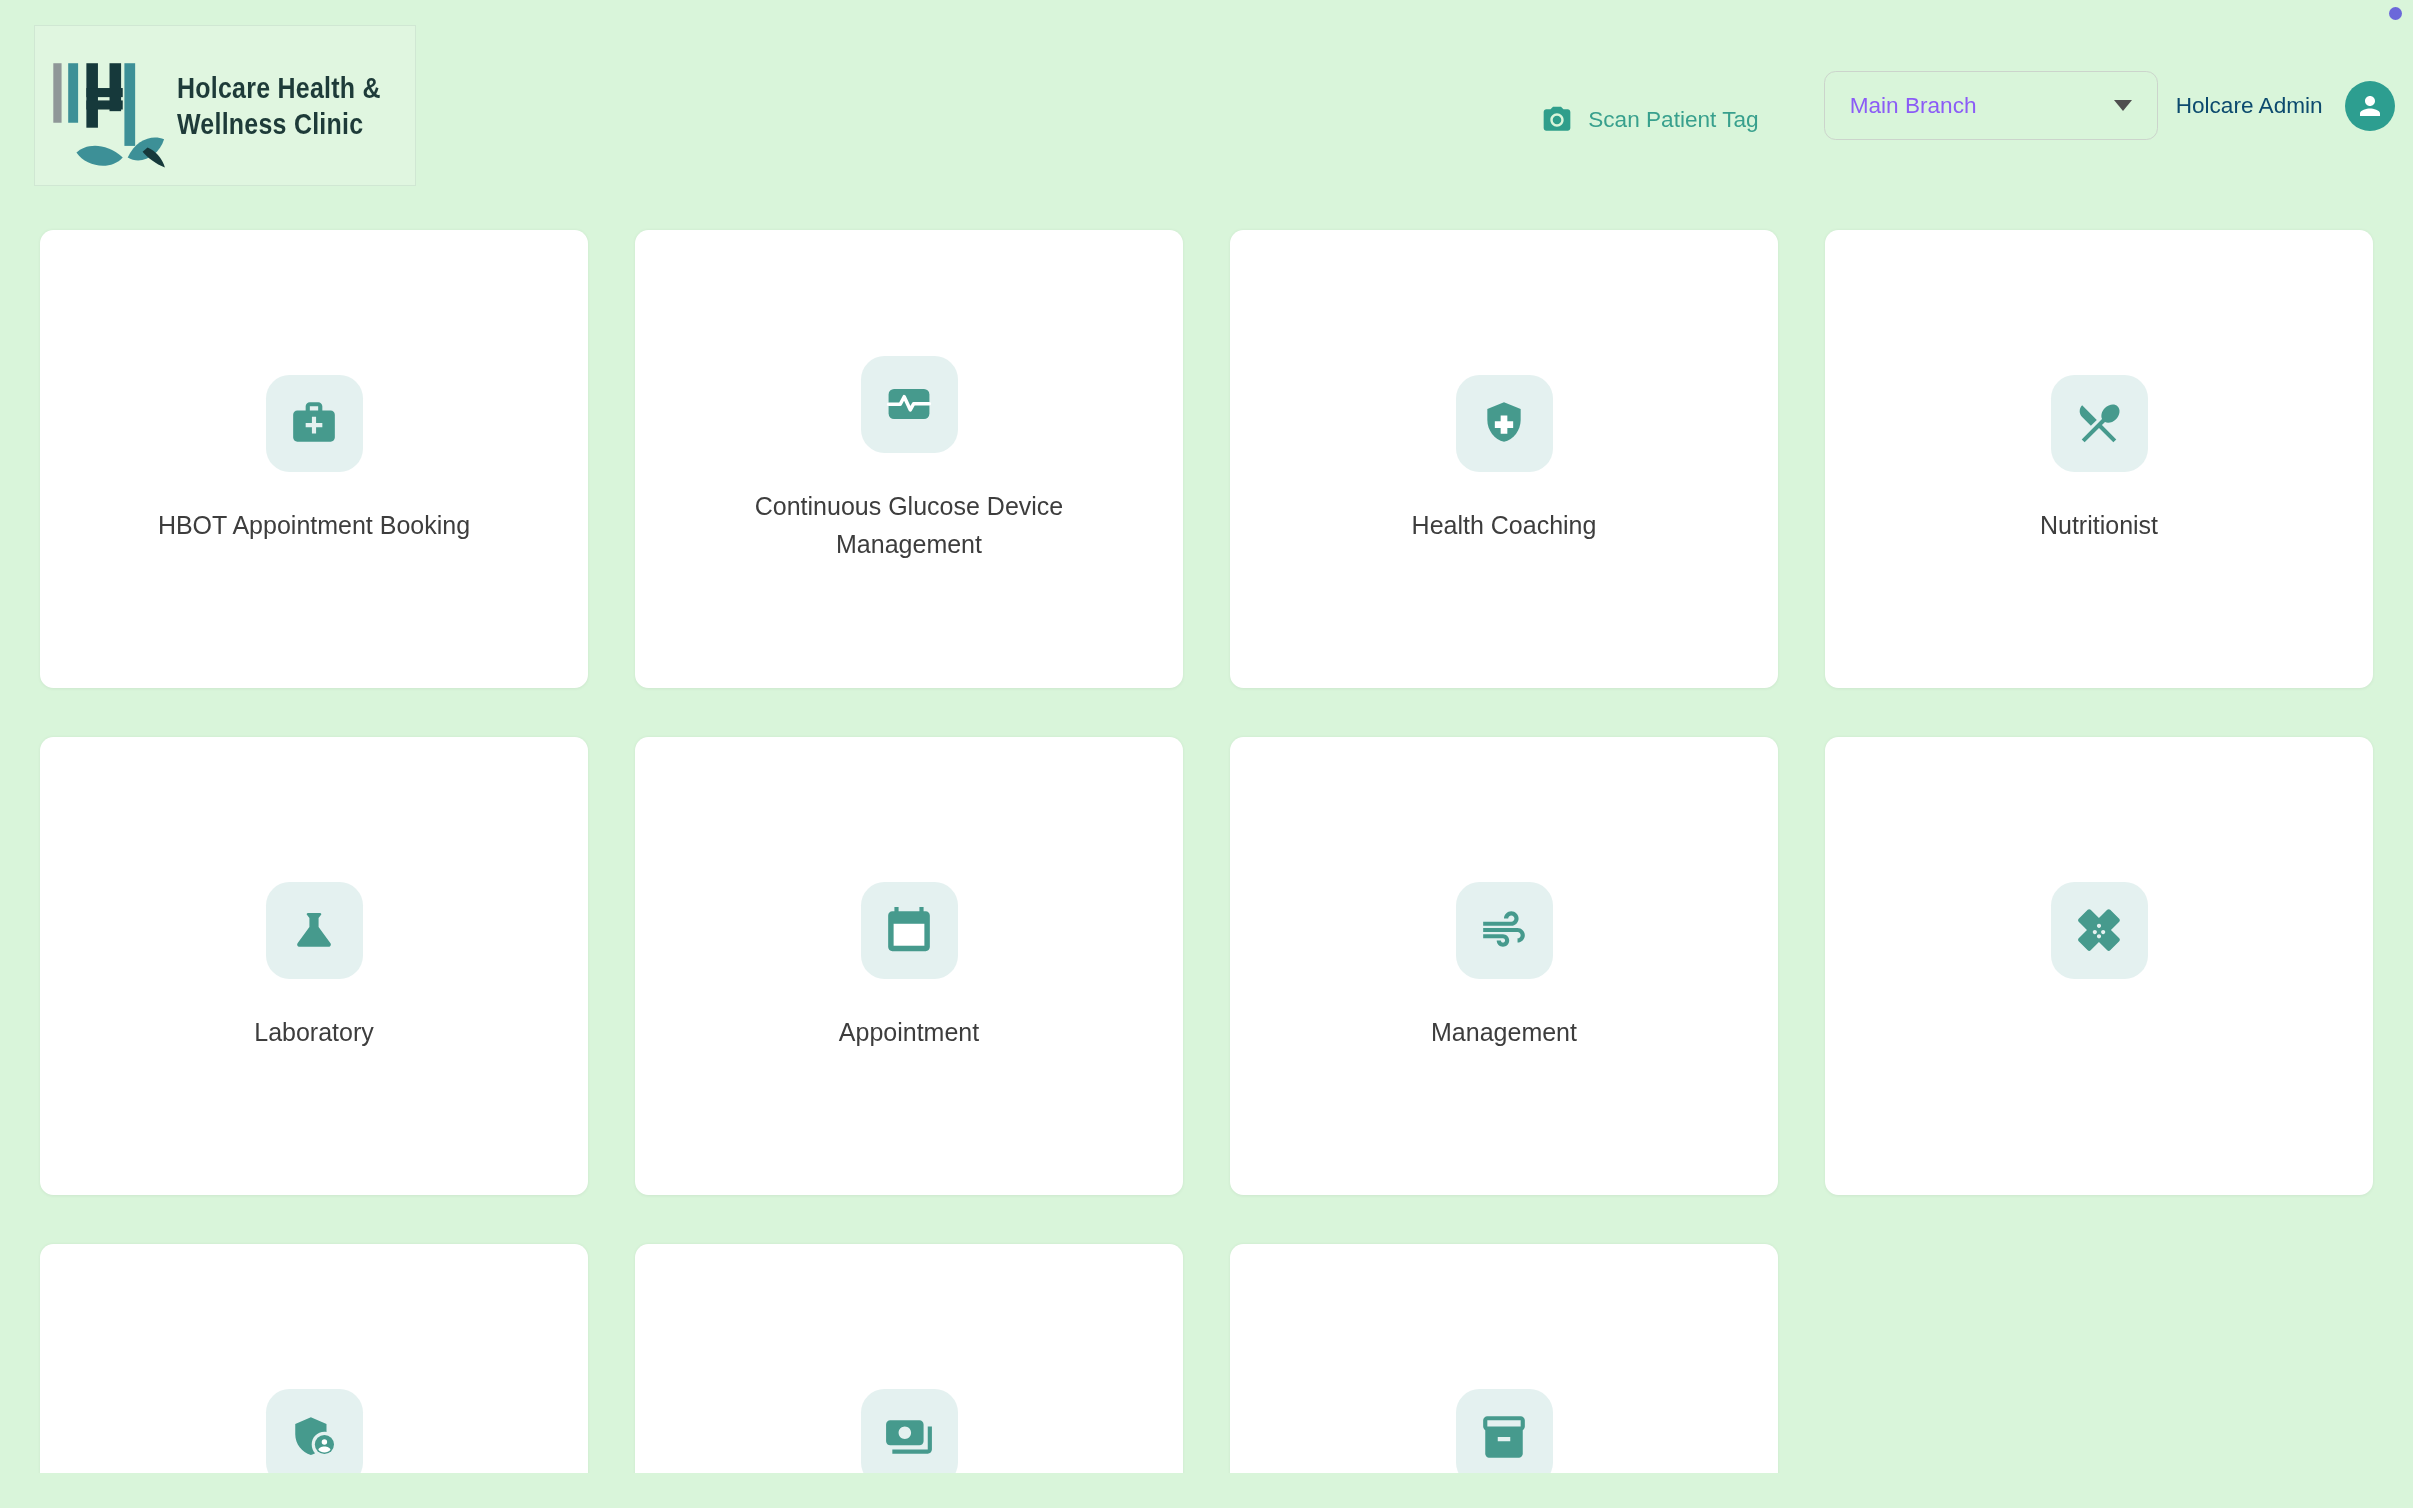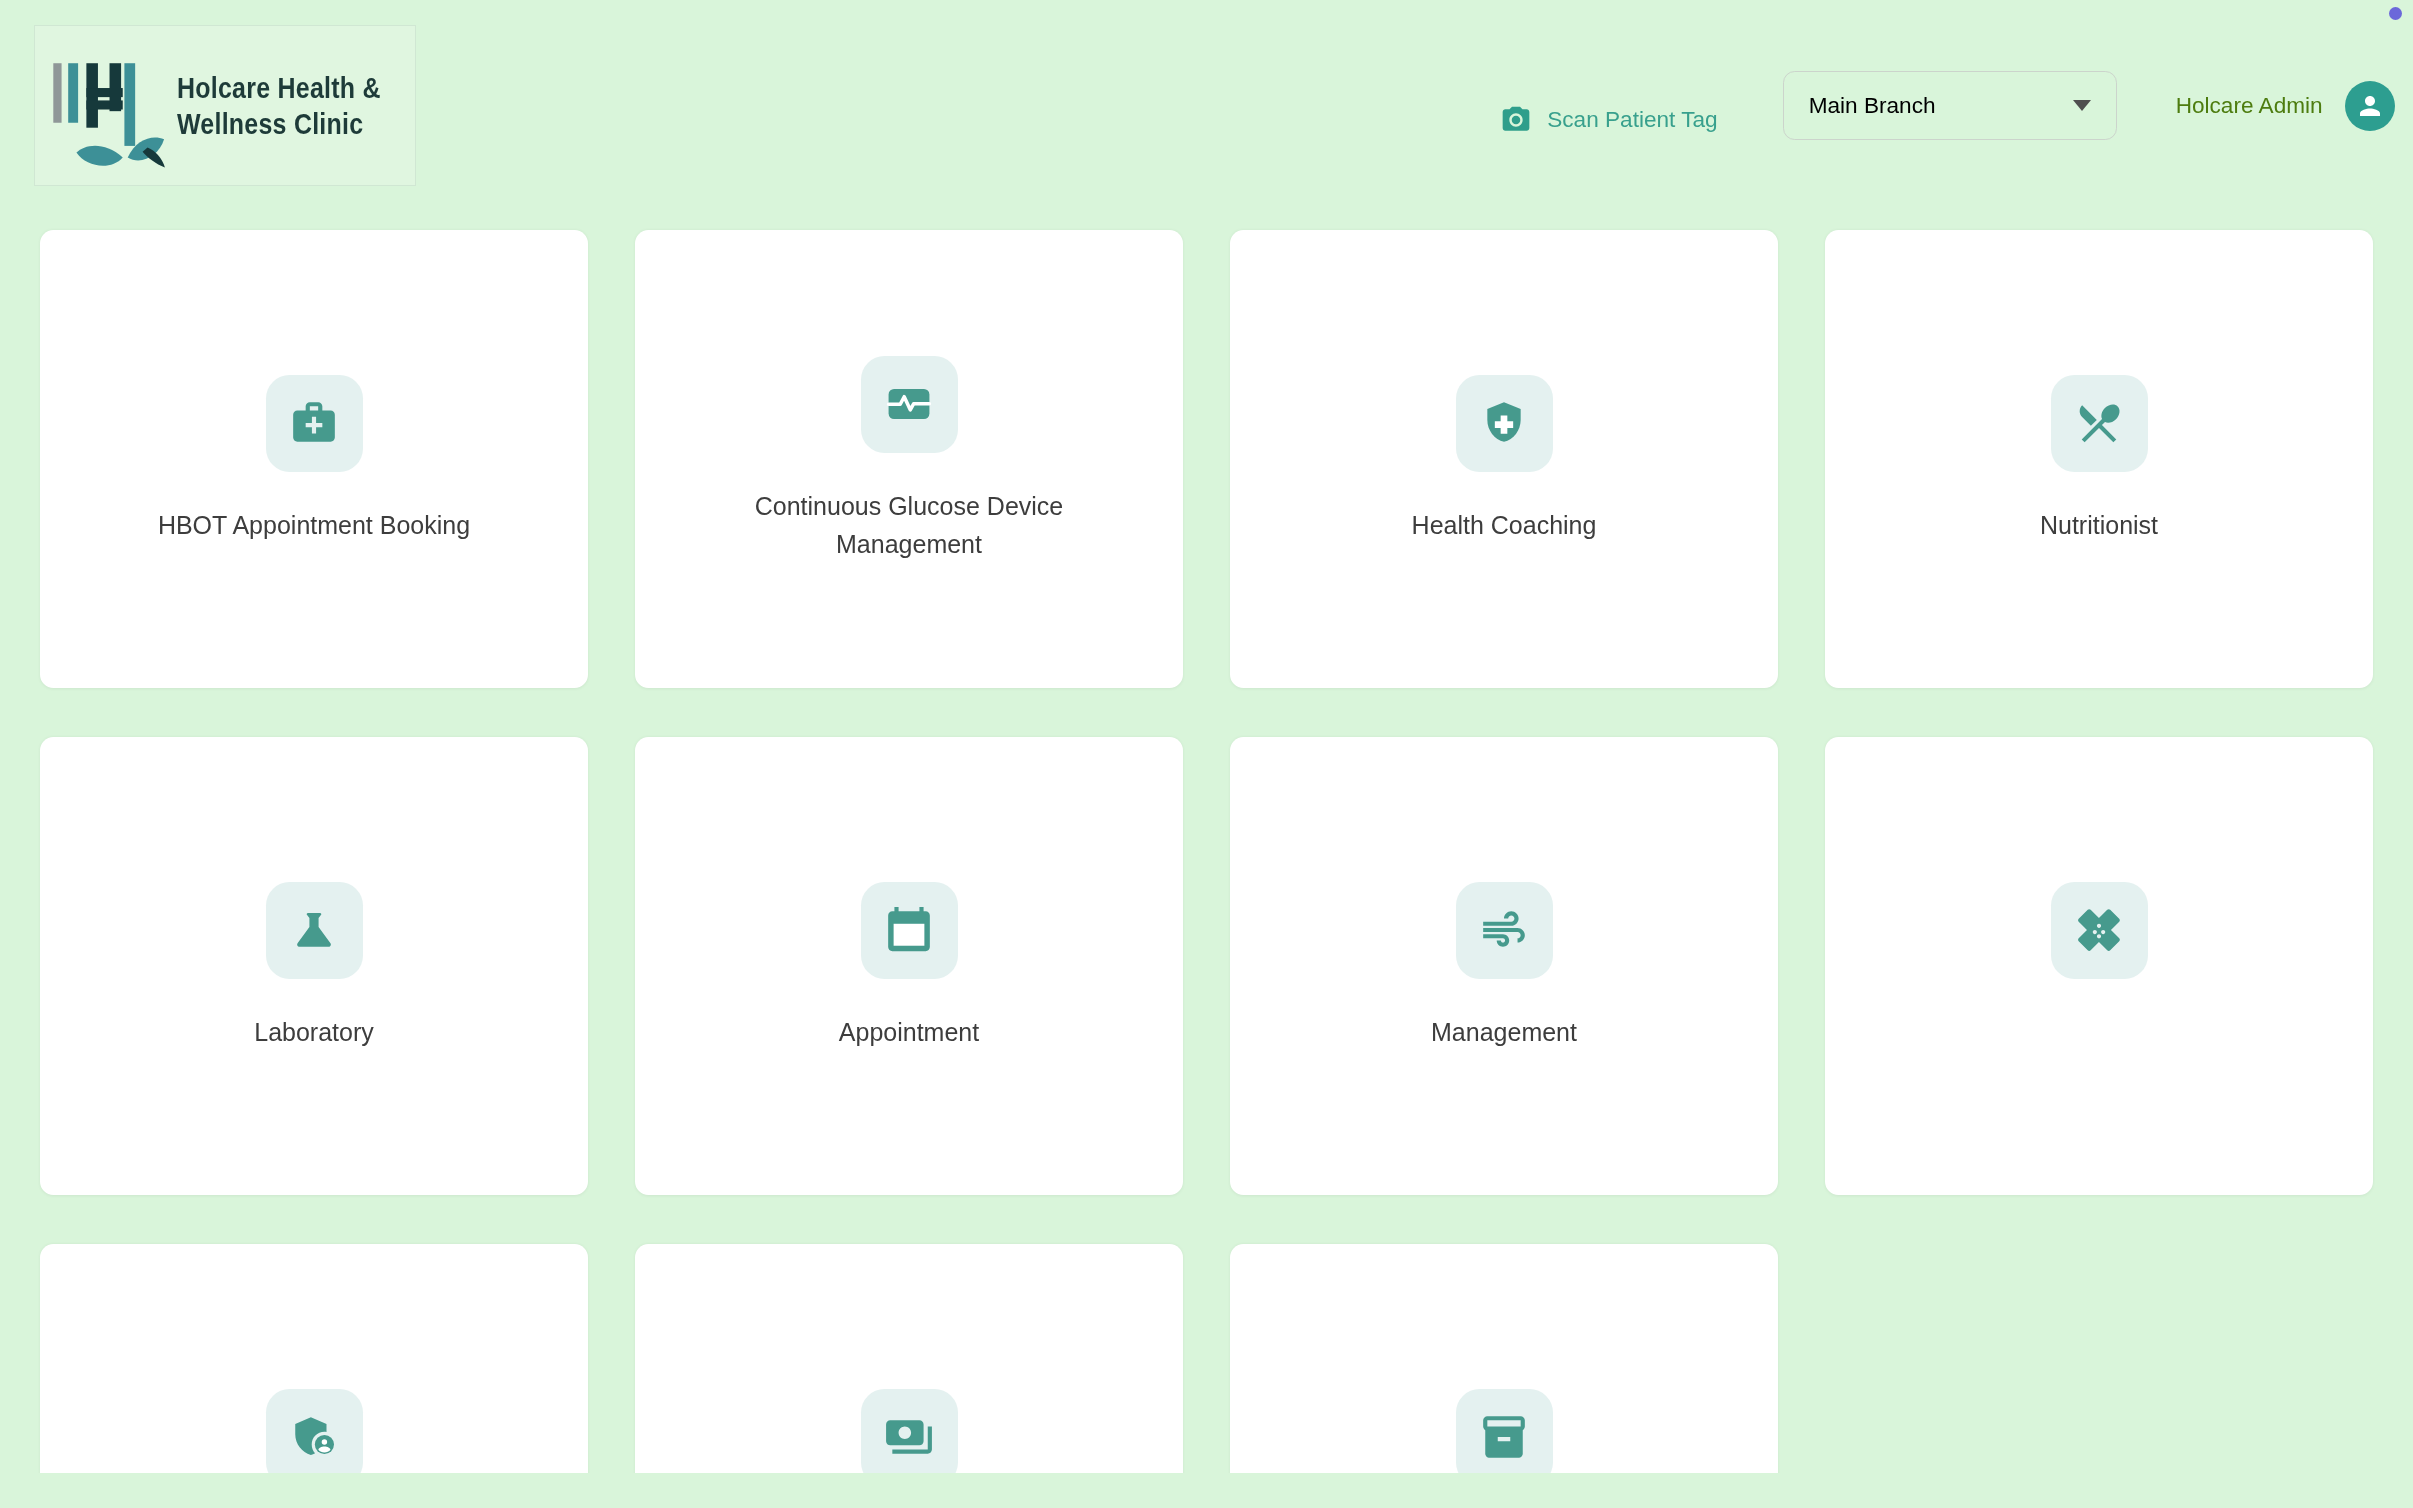--- a/index.html
+++ b/index.html
@@ -32,27 +32,27 @@
   .header-right { display:flex; align-items:center; height:161px; }
   .scan-btn { display:flex; align-items:center; gap:15px; cursor:pointer;margin-top:28px; }
   .scan-btn svg { width:32px; height:32px; fill:#2f9e8b; }
   .scan-label { font-size:22.6px; color:#38a08d; }
   .branch-select {
     margin-left:65px; width:334px; height:69px;
     border:1.7px solid #ccd4cc; border-radius:11.7px;
     display:flex; align-items:center; justify-content:space-between;
     padding:0 25px; cursor:pointer;
   }
-  .branch-label { font-size:22.6px; color:#000000; }
+  .branch-label { font-size:22.6px; color:#8b5cf6; }
   .caret {
     width:0; height:0;
     border-left:9.2px solid transparent; border-right:9.2px solid transparent;
     border-top:11px solid #4f4f4f;
   }
-  .username { margin-left:59px; font-size:22.6px; color:#4d7c0f; }
+  .username { margin-left:18px; font-size:22.6px; color:#0c4a6e; }
   .avatar {
     margin-left:22px; width:50px; height:50px; border-radius:50%;
     background:#2d9e90; display:flex; align-items:center; justify-content:center;
     cursor:pointer;
   }
   .avatar svg { width:30px; height:30px; fill:#ffffff; }
 
   
   .grid {
     margin:44px 40px 0;

